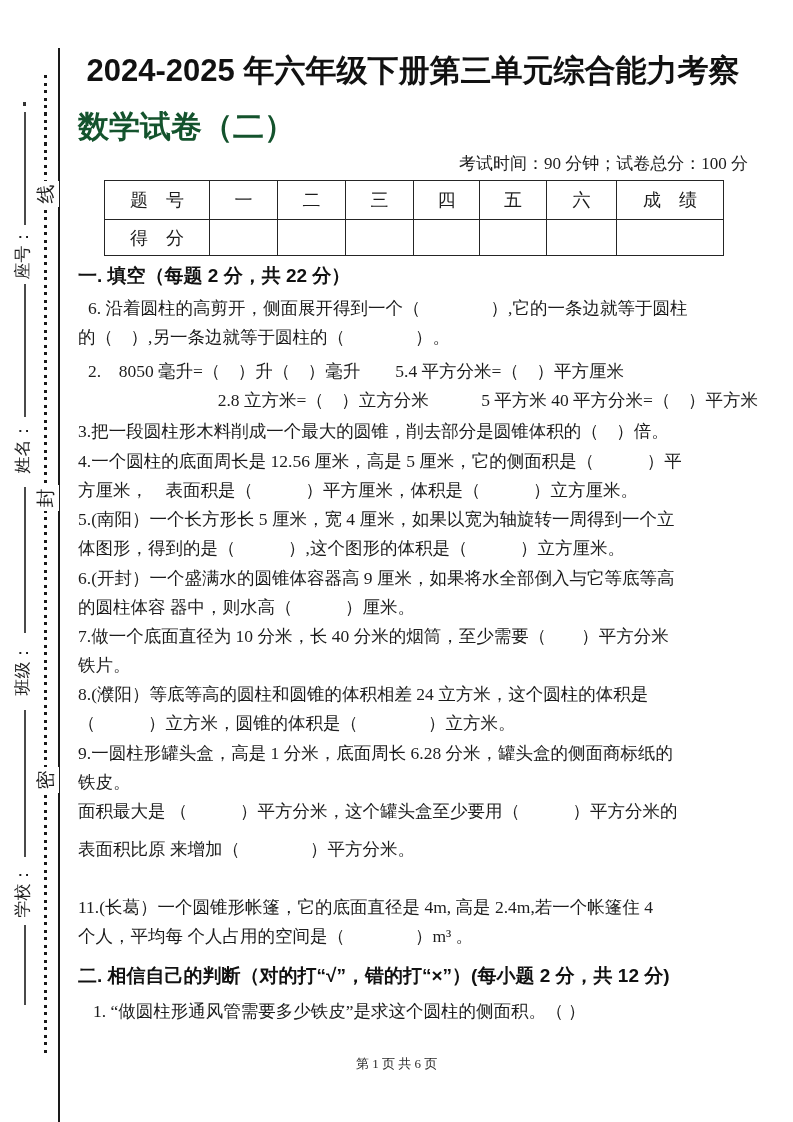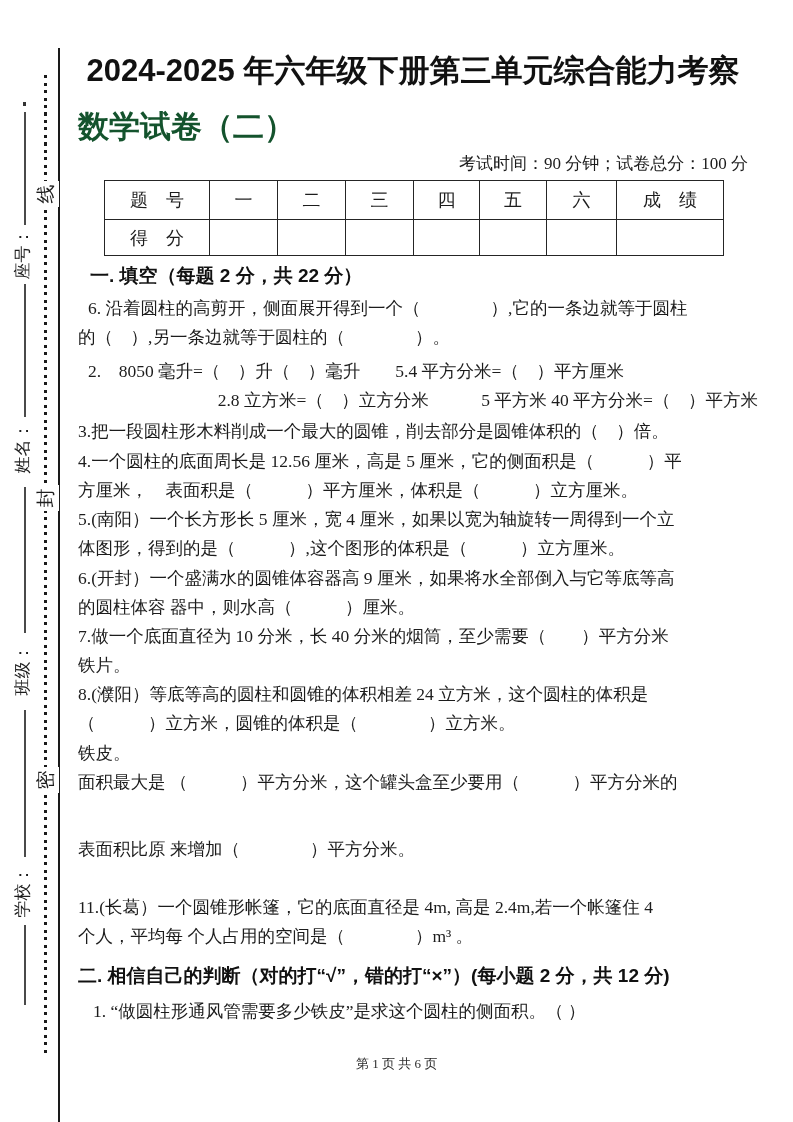--- a/index.html
+++ b/index.html
@@ -74,21 +74,21 @@
   }
   .score-table tr.r1 td{height:38px;}
   .score-table tr.r2 td{height:35px;}
   
   .sec-heading{
     position:absolute;left:0;width:670px;
     font-family:"Liberation Sans","DejaVu Sans",sans-serif;
     font-weight:700;font-size:19px;line-height:29px;
     white-space:nowrap;color:#111;
   }
-  .sh1{top:261px;margin-left:12px;}
+  .sh1{top:261px;}
   .sh2{top:961px;}
   .q{position:absolute;left:0;width:680px;}
   .qline{font-size:17.5px;line-height:29px;white-space:nowrap;}
   .ind10{padding-left:10px;}
   .ind54{padding-left:54px;text-align:right;}
   .ind15{padding-left:15px;}
   .q1{top:294px;}  .q2{top:357px;}  .q3{top:417px;}  .q4{top:447px;}
   .q5{top:505px;}  .q6{top:564px;}  .q7{top:622px;}  .q8{top:680px;}
   .q9{top:739px;}  .q10{top:835px;} .q11{top:893px;} .s2q1{top:997px;}
   .footer{
@@ -191,20 +191,21 @@
     </div>
     <div class="q q7">
       <div class="qline">7.做一个底面直径为 10 分米，长 40 分米的烟筒，至少需要（　　）平方分米</div>
       <div class="qline">铁片。</div>
     </div>
     <div class="q q8">
       <div class="qline">8.(濮阳）等底等高的圆柱和圆锥的体积相差 24 立方米，这个圆柱的体积是</div>
       <div class="qline">（　　　）立方米，圆锥的体积是（　　　　）立方米。</div>
     </div>
     <div class="q q9">
+      <div class="qline">9.一圆柱形罐头盒，高是 1 分米，底面周长 6.28 分米，罐头盒的侧面商标纸的</div>
       <div class="qline">铁皮。</div>
       <div class="qline">面积最大是 （　　　）平方分米，这个罐头盒至少要用（　　　）平方分米的</div>
     </div>
     <div class="q q10">
       <div class="qline">表面积比原 来增加（　　　　）平方分米。</div>
     </div>
     <div class="q q11">
       <div class="qline">11.(长葛）一个圆锥形帐篷，它的底面直径是 4m, 高是 2.4m,若一个帐篷住 4</div>
       <div class="qline">个人，平均每 个人占用的空间是（　　　　）m³ 。</div>
     </div>

